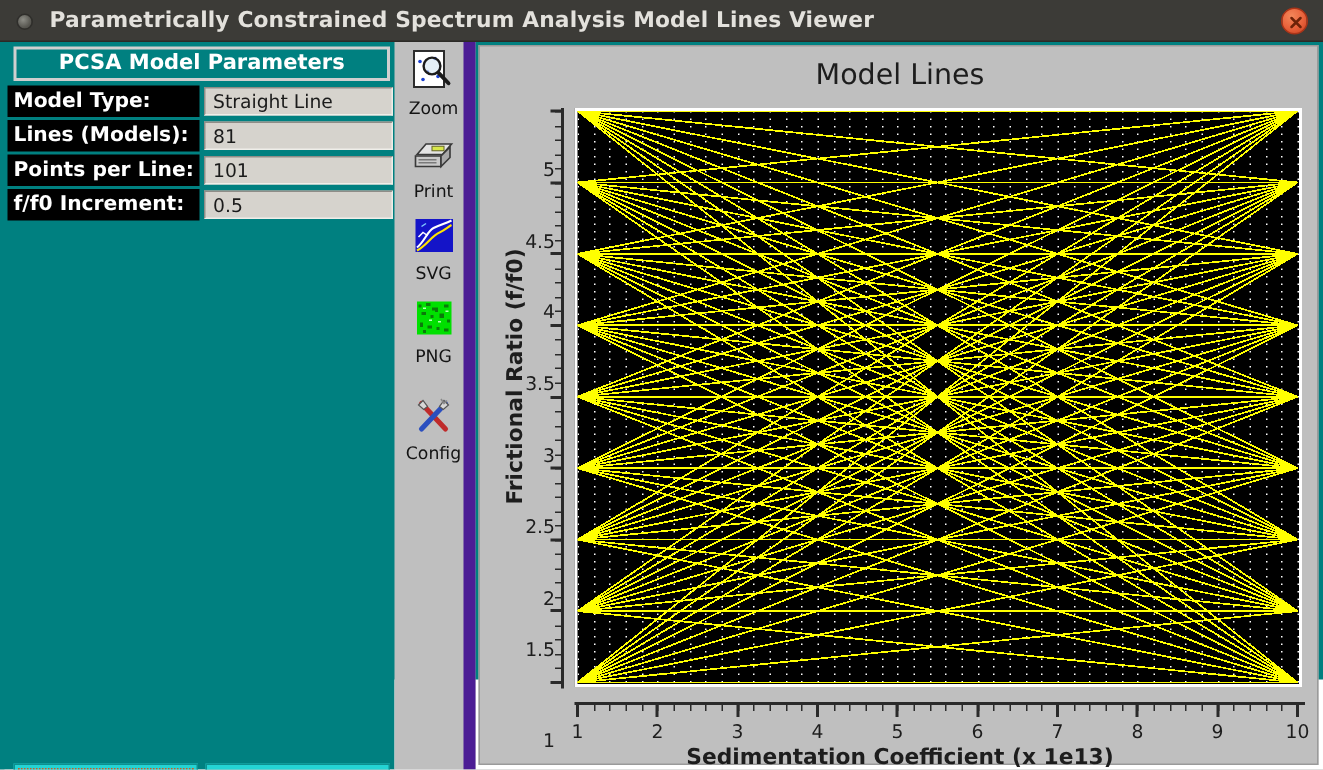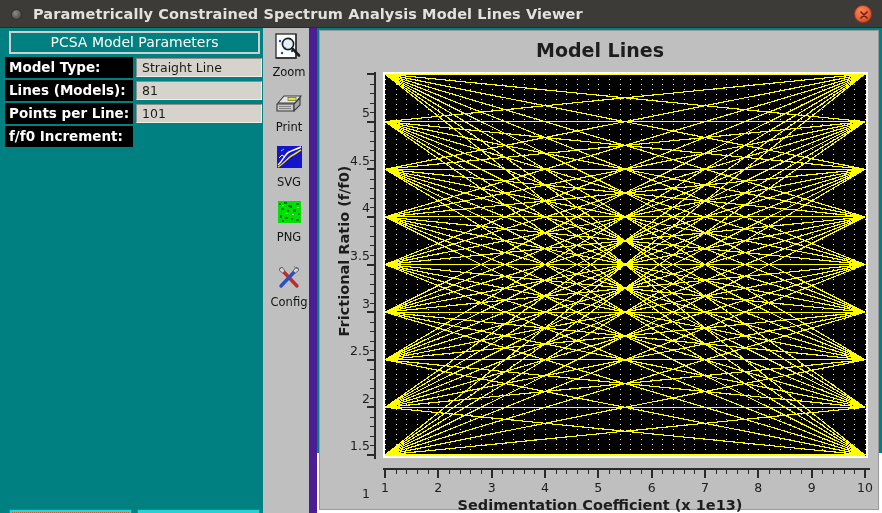--- a/index.html
+++ b/index.html
@@ -52,21 +52,21 @@
     width: 263px; height: 485px;
     background: #008080;
     border-left: 3px solid #008080;
   }
   #params-header {
     position: absolute; left: 6px; top: 3px;
     width: 251px; height: 23px;
     background: #008080;
     border: 2px solid #cfcfcf;
     color: #ffffff;
-    font-size: 14px; font-weight: normal;
+    font-size: 14px; font-weight: bold;
     text-align: center; line-height: 19px;
   }
   .param-row {
     position: absolute; left: 2px;
     width: 257px; height: 21px;
   }
   .param-label {
     position: absolute; left: 0; top: 0;
     width: 128px; height: 21px;
     background: #000000;
@@ -139,21 +139,21 @@
   
   #chart-panel {
     position: absolute; left: 319px; top: 30px;
     width: 560px; height: 480px;
     background: #bfbfbf;
     border: 1px solid #9a9a9a;
   }
   #chart-title {
     position: absolute; left: 0; top: 8px;
     width: 560px; text-align: center;
-    font-size: 19px; font-weight: bold;
+    font-size: 19px; font-weight: normal;
     color: #1d1d1d;
   }
   #plot-area {
     position: absolute; left: 63px; top: 41px;
     width: 485px; height: 386px;
     background: #000000;
     border: 2px solid #ffffff;
     overflow: hidden;
   }
   #plot-svg { display: block; }
@@ -247,20 +247,21 @@
     <div class="param-row" style="top:52px">
       <div class="param-label">Lines (Models):</div>
       <div class="param-value">81</div>
     </div>
     <div class="param-row" style="top:75px">
       <div class="param-label">Points per Line:</div>
       <div class="param-value">101</div>
     </div>
     <div class="param-row" style="top:98px">
       <div class="param-label">f/f0 Increment:</div>
+      <div class="param-value">0.5</div>
     </div>
 
     <div class="bottom-btn" id="help-btn">Help</div>
     <div class="bottom-btn" id="close-btn">Close</div>
   </div>
 
   <div id="toolbar">
 
     <div class="tool-btn" style="top:2px">
       <div class="tool-icon">
@@ -349,21 +350,21 @@
       <div class="tool-label">Config</div>
     </div>
   </div>
 
   <div id="chart-panel">
 
     <div id="chart-title">Model Lines</div>
 
     <div id="ylabels-wrap">
         <div class="ytick-label ytick-label-inner" style="top: 417px;">1</div>
-        <div class="ytick-label ytick-label-inner" style="top: 369px;">1.5</div>
+        <div class="ytick-label ytick-label-inner" style="top: 356px;">1.5</div>
         <div class="ytick-label ytick-label-inner" style="top: 321.75px;">2</div>
         <div class="ytick-label ytick-label-inner" style="top: 274.125px;">2.5</div>
         <div class="ytick-label ytick-label-inner" style="top: 226.5px;">3</div>
         <div class="ytick-label ytick-label-inner" style="top: 178.875px;">3.5</div>
         <div class="ytick-label ytick-label-inner" style="top: 131.25px;">4</div>
         <div class="ytick-label ytick-label-inner" style="top: 83.625px;">4.5</div>
         <div class="ytick-label ytick-label-inner" style="top: 36px;">5</div>
       </div>
     <div id="yaxis-line"></div>
     <div id="ytitle">Frictional Ratio (f/f0)</div>

